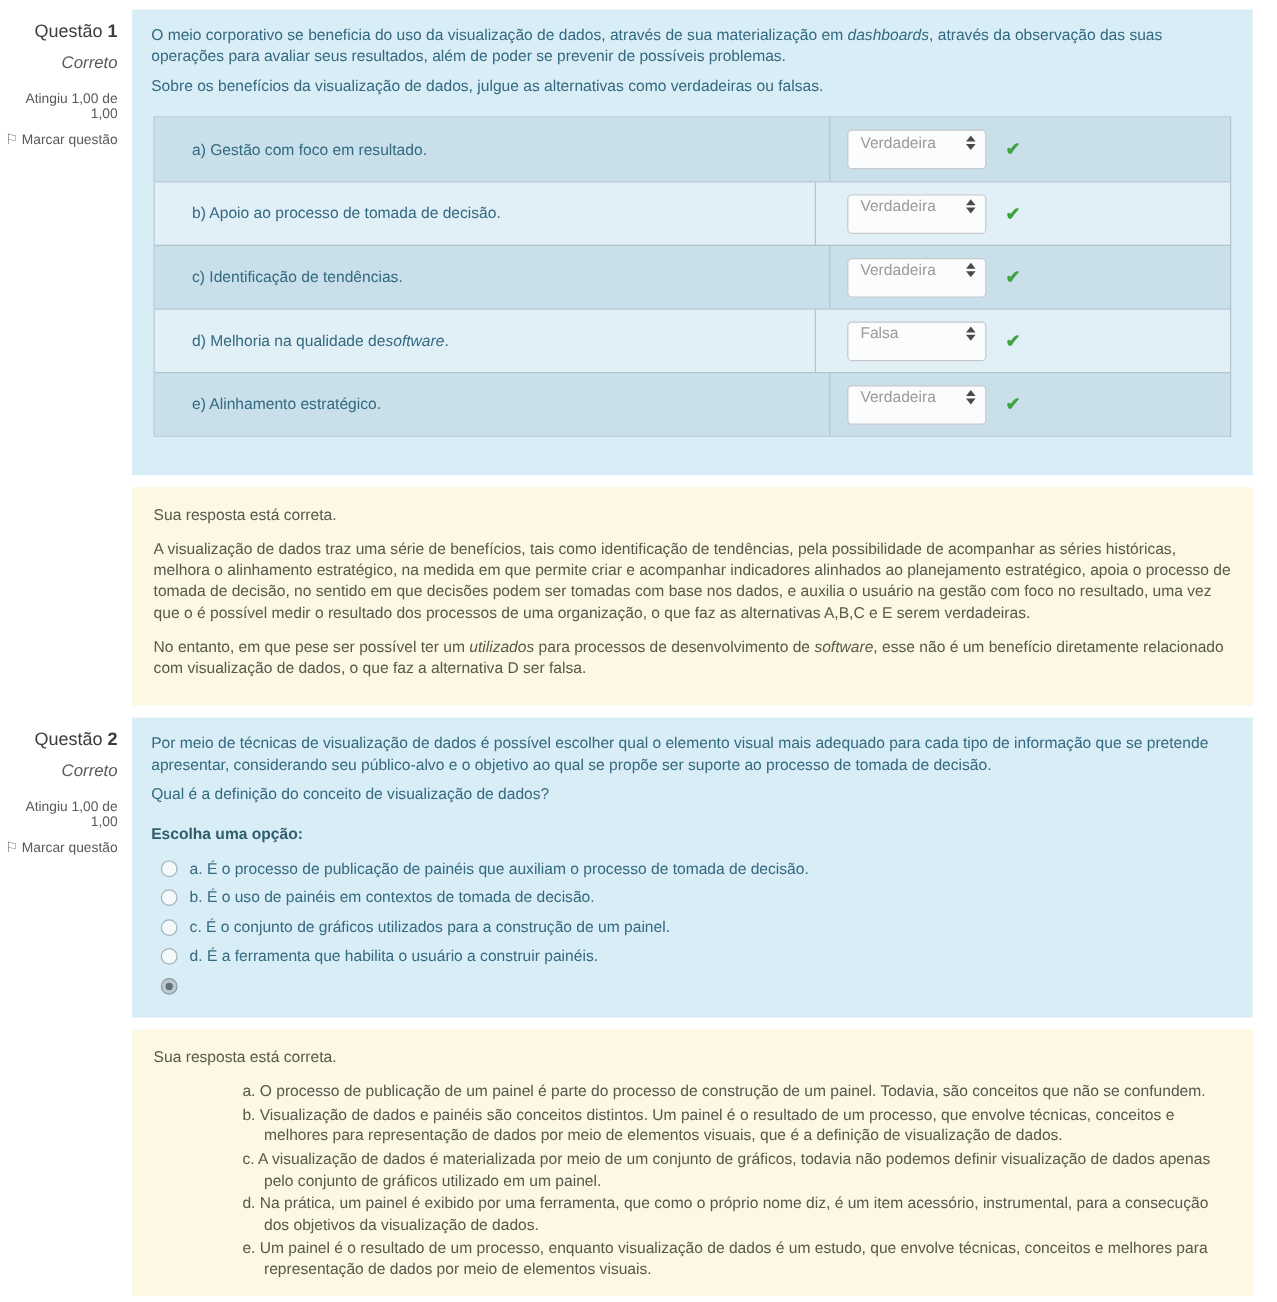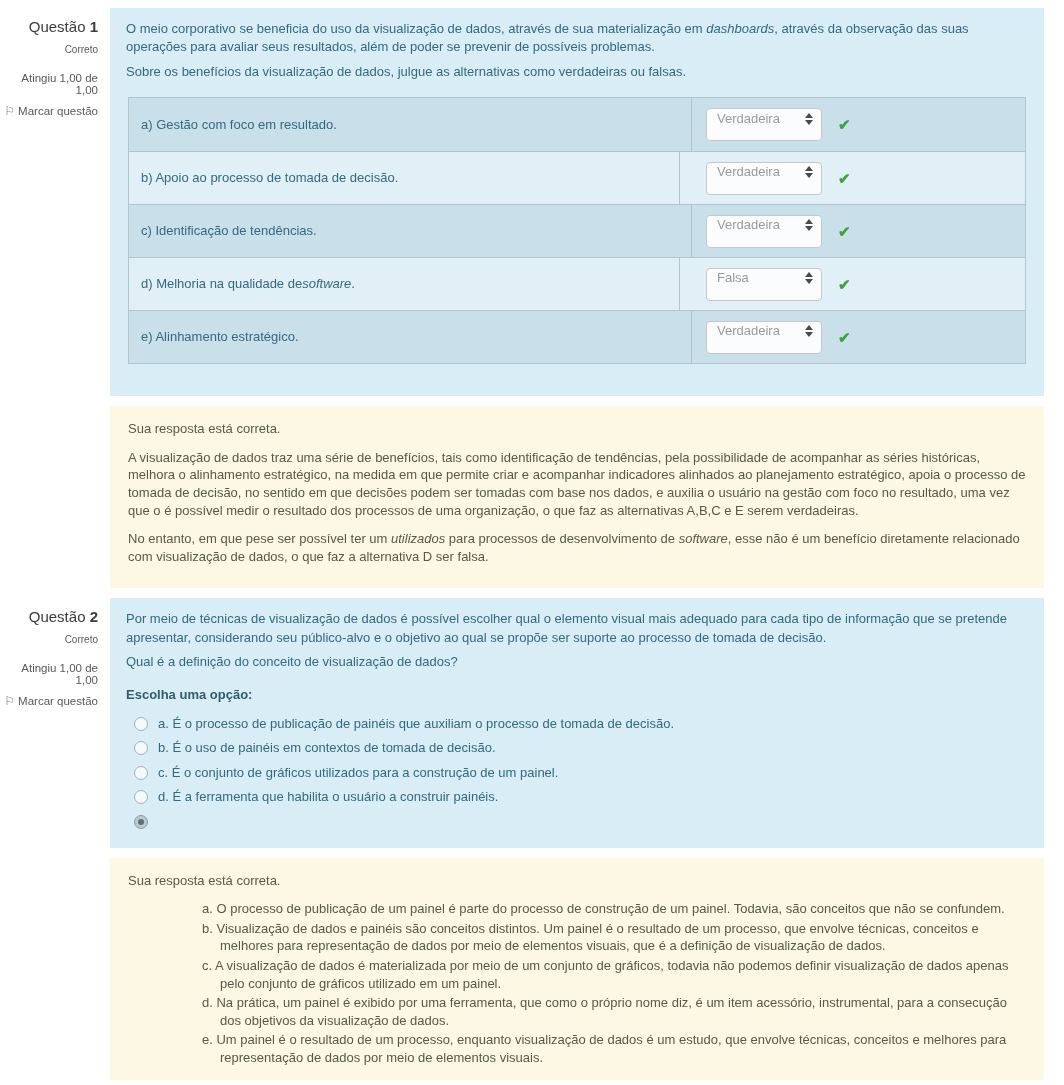--- a/index.html
+++ b/index.html
@@ -6,37 +6,37 @@
   html,body { width:1064px; height:1085px; overflow:hidden; background:#ffffff;
               font-family:"Liberation Sans", sans-serif; }
   .page { padding:8px 20px 0 0; }
 
   
   .que { display:flex; align-items:stretch; }
   .info { flex:0 0 110px; width:110px; text-align:right; padding:10px 12px 0 0;
           color:var(--info_text,#5a5a5a); }
   .qno  { font-size:15px; font-weight:normal; color:var(--title_text,#3c3c3c); margin-bottom:9px;padding-left:24px; }
   .qno b { font-weight:bold; }
-  .state { font-size:10px; margin-bottom:17px; }
+  .state { font-size:14px; margin-bottom:17px;font-style:italic; }
   .grade { font-size:11.5px; margin-bottom:8px; }
   .flagline { font-size:11.5px; cursor:pointer; }
   .flagicon { font-size:12px; margin-right:3px; color:#7a7a7a; }
 
   .content { flex:1; background:var(--question_bg,#d9edf7); color:var(--question_text,#336a80);
              font-size:13px; line-height:1.42; padding:12px 16px 16px 16px; }
   .qtext { margin-bottom:6px; }
   .term { font-style:italic; }
 
   
   .matchtable { margin:16px 2px 16px 2px; border:1px solid var(--table_border,#b3c4cc); }
   .matchrow { display:flex; min-height:53px; border-top:1px solid var(--table_border,#b3c4cc); }
   .matchrow:first-child { border-top:none; }
   .matchrow.odd  { background:var(--row_odd,#c9e0eb); }
   .matchrow.even { background:var(--row_even,#e1eff7);gap:12px; }
-  .stmt { flex:1; display:flex; align-items:center; padding:8px 12px;
+  .stmt { flex:1; display:flex; align-items:center; padding:8px 31px;
           border-right:1px solid var(--table_border,#b3c4cc); }
   .ans  { flex:0 0 333px; display:flex; align-items:center; gap:16px; padding:8px 14px; }
 
   .fakeselect { display:inline-flex; align-items:center; justify-content:space-between;
                 width:116px; height:33px; background:#fbfcfd; border:1px solid #c6c8ca;
                 border-radius:4px; padding:0 8px 12px 10px; color:var(--select_text,#9b9b9b);
                 font-size:13px; cursor:pointer; }
   .arrows { display:inline-flex; flex-direction:column; gap:2px; }
   .arrows .up   { width:0; height:0; border-left:4px solid transparent; border-right:4px solid transparent; border-bottom:5px solid #4a4a4a; }
   .arrows .down { width:0; height:0; border-left:4px solid transparent; border-right:4px solid transparent; border-top:5px solid #4a4a4a; }

